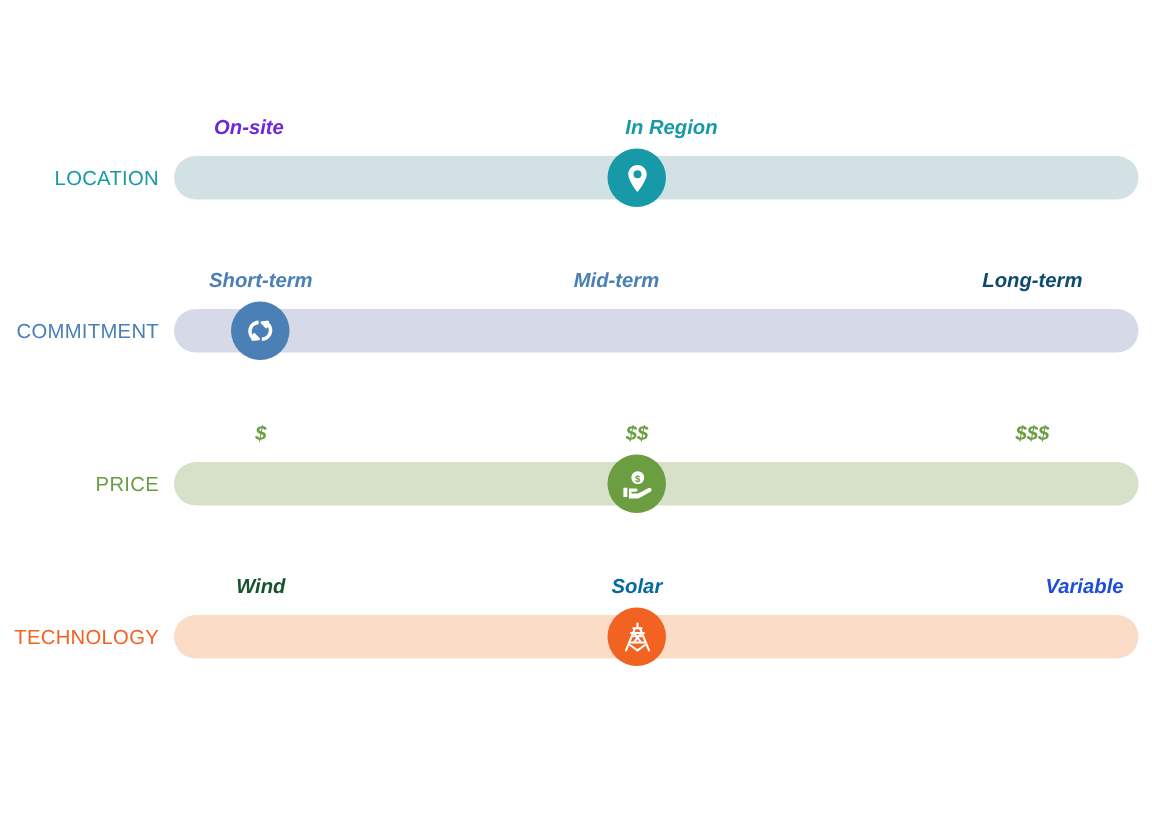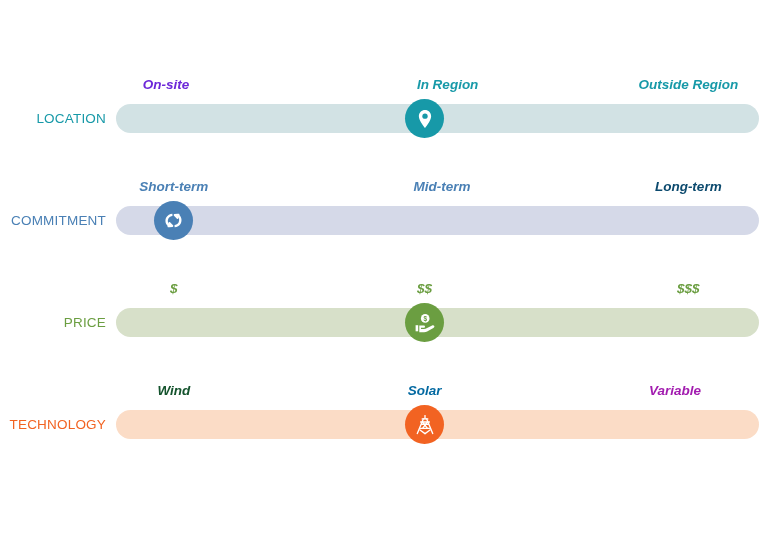--- a/index.html
+++ b/index.html
@@ -82,38 +82,37 @@
 <body style="background: rgb(255, 255, 255);">
 
 <div id="diagram">
 
   <div class="row" style="top:64px">
     <div class="row-label" style="color: rgb(23, 153, 168);">LOCATION</div>
     <div class="track" style="background: rgb(210, 226, 228);"></div>
 
     <div class="tick" style="color: #6d28d9; left: 166px;">On-site</div>
     <div class="tick" style="color: rgb(23, 153, 168); left: 424.64px; margin-left: 23px;">In Region</div>
-    <div class="tick" style="color: rgb(23, 153, 168); left: 688.27px;">Outside Region</div>
 
     <div class="marker" style="background: rgb(23, 153, 168); left: 424.64px;">
       <span>
         <svg width="22" height="22" viewBox="0 0 24 24" aria-hidden="true">
           <path fill="#ffffff" d="M12 2.2c-3.7 0-6.7 3-6.7 6.7 0 4.9 6.7 12.9 6.7 12.9s6.7-8 6.7-12.9c0-3.7-3-6.7-6.7-6.7z"></path>
           <circle cx="12" cy="8.9" r="2.9" fill="#1799a8"></circle>
         </svg>
       </span>
     </div>
   </div>
 
   <div class="row" style="top:166px">
     <div class="row-label" style="color: rgb(74, 128, 181);">COMMITMENT</div>
     <div class="track" style="background: rgb(213, 217, 232);"></div>
 
     <div class="tick" style="color: rgb(74, 128, 181); left: 173.87px; text-align: center;">Short-term</div>
-    <div class="tick" style="color: rgb(74, 128, 181); left: 442px;">Mid-term</div>
+    <div class="tick" style="color: rgb(74, 128, 181); left: 411px;">Mid-term</div>
     <div class="tick" style="color: #0c4a6e; left: 688.27px;">Long-term</div>
 
     <div class="marker" style="background: rgb(74, 128, 181); left: 173.87px;">
       <span>
         <svg width="23" height="23" viewBox="0 0 24 24" aria-hidden="true">
           <g fill="#ffffff">
             <path d="M17.4 5.0c.55 0 .95.5.8 1.05l-1.0 3.6c-.2.72-1.1.95-1.62.42l-3.1-3.15c-.52-.53-.27-1.42.45-1.6l3.3-.3z"></path>
             <path d="M15.6 7.4c2.3 1.4 3.0 4.3 1.7 6.6-.9 1.6-2.5 2.5-4.2 2.6l.05 2.5c2.6-.1 5.0-1.5 6.3-3.8 1.95-3.4.85-7.7-2.5-9.8l-1.35 1.9z"></path>
             <path d="M6.6 19.0c-.55 0-.95-.5-.8-1.05l1.0-3.6c.2-.72 1.1-.95 1.62-.42l3.1 3.15c.52.53.27 1.42-.45 1.6l-3.3.3z"></path>
             <path d="M8.4 16.6c-2.3-1.4-3.0-4.3-1.7-6.6.9-1.6 2.5-2.5 4.2-2.6l-.05-2.5c-2.6.1-5.0 1.5-6.3 3.8-1.95 3.4-.85 7.7 2.5 9.8l1.35-1.9z"></path>
@@ -142,21 +141,21 @@
       </span>
     </div>
   </div>
 
   <div class="row" style="top:370px">
     <div class="row-label" style="color: rgb(242, 99, 34);">TECHNOLOGY</div>
     <div class="track" style="background: rgb(251, 220, 198);"></div>
 
     <div class="tick" style="color: #14532d; left: 173.87px;">Wind</div>
     <div class="tick" style="color: #0369a1; left: 424.64px;">Solar</div>
-    <div class="tick" style="color: #a21caf; left: 675px;">Variable</div>
+    <div class="tick" style="color: #1d4ed8; left: 723px;">Variable</div>
 
     <div class="marker" style="background: rgb(242, 99, 34); left: 424.64px;">
       <span>
         <svg width="24" height="24" viewBox="0 0 24 24" aria-hidden="true">
           <g stroke="#ffffff" stroke-width="1.35" fill="none" stroke-linecap="round">
             <path d="M12 2.6v3.2"></path>
             <path d="M9.2 5.9h5.6"></path>
             <path d="M7.6 9.0h8.8"></path>
             <path d="M10.3 5.9 4.3 20.6"></path>
             <path d="M13.7 5.9 19.7 20.6"></path>

